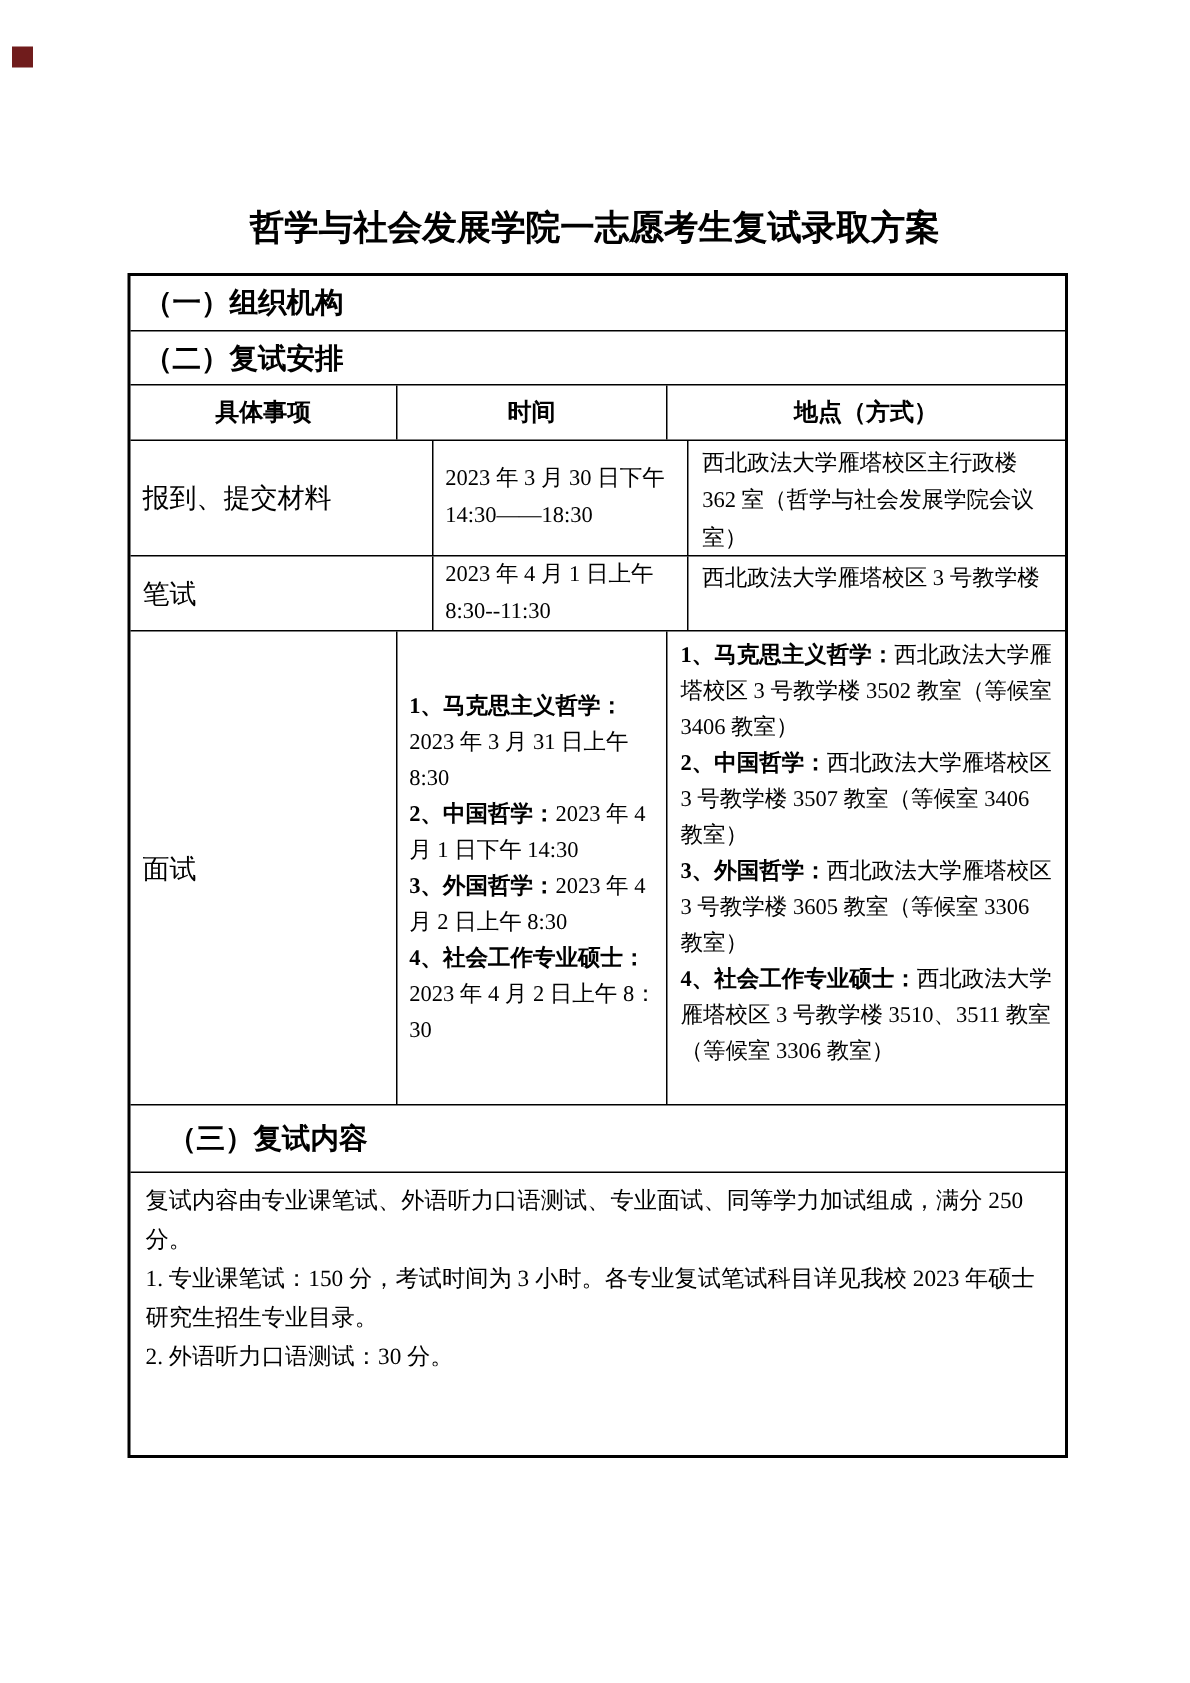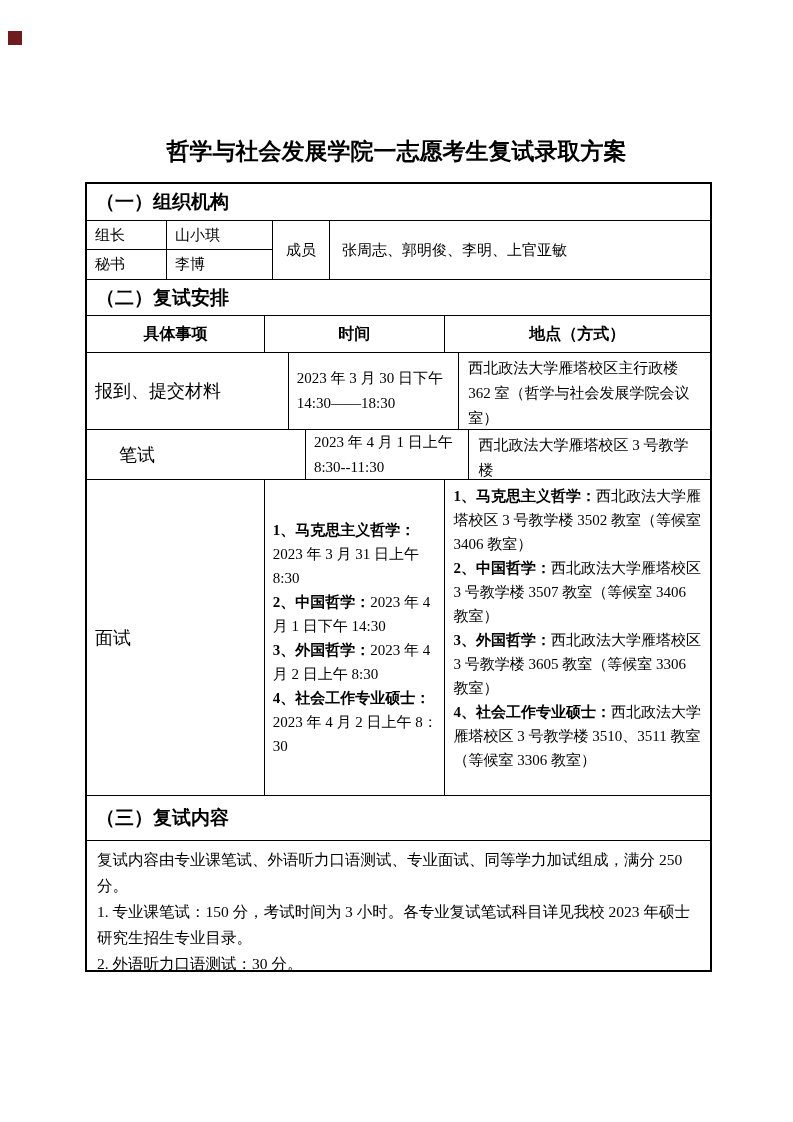--- a/index.html
+++ b/index.html
@@ -23,23 +23,23 @@
   .cell.first{border-left:none;}
   .section-heading{
     display:flex;align-items:center;padding-left:9px;
     font-family:"Liberation Sans", sans-serif;font-weight:bold;font-size:19px;
   }
   .h-r1{height:36px;}
   .h-org{height:59px;}
   .h-r4{height:36px;justify-content:center;}
   .h-r5{height:37px;}
   .h-r6{height:77px;}
-  .h-r7{height:50px;padding-left:24px;}
+  .h-r7{height:50px;}
   .h-r8{height:316px;}
-  .h-r9{height:45px;}
+  .h-r9{height:45px;padding-left:16px;}
   .h-r10{height:130px;}
   
   .org-col{display:flex;flex-direction:column;}
   .org-sub{box-sizing:border-box;display:flex;align-items:center;padding-left:8px;font-size:15px;}
   .org-sub.top{height:29px;border-bottom:1px solid #000;}
   .org-sub.bottom{height:29px;}
   .w-a{width:79px;}
   .w-b{width:106px;}
   .w-c{width:57px;}
   .w-d{width:381px;}
@@ -69,32 +69,20 @@
 <div class="marker" style="background: rgb(112, 28, 28);"></div>
 
 <div class="title">哲学与社会发展学院一志愿考生复试录取方案</div>
 
 <div class="doc-table">
 
   <div class="row first h-r1">
     <div class="cell first section-heading" style="width:623px">（一）组织机构</div>
   </div>
 
-  <div class="row h-org">
-    <div class="cell first org-col w-a">
-      <div class="org-sub top">组长</div>
-      <div class="org-sub bottom">秘书</div>
-    </div>
-    <div class="cell org-col w-b">
-      <div class="org-sub top">山小琪</div>
-      <div class="org-sub bottom">李博</div>
-    </div>
-    <div class="cell center-both w-c">成员</div>
-    <div class="cell members w-d">张周志、郭明俊、李明、上官亚敏</div>
-  </div>
 
   <div class="row h-r4">
     <div class="cell first section-heading" style="width:623px">（二）复试安排</div>
   </div>
 
   <div class="row h-r5">
     <div class="cell first th w-s1">具体事项</div>
     <div class="cell th w-s2">时间</div>
     <div class="cell th w-s3">地点（方式）</div>
   </div>

